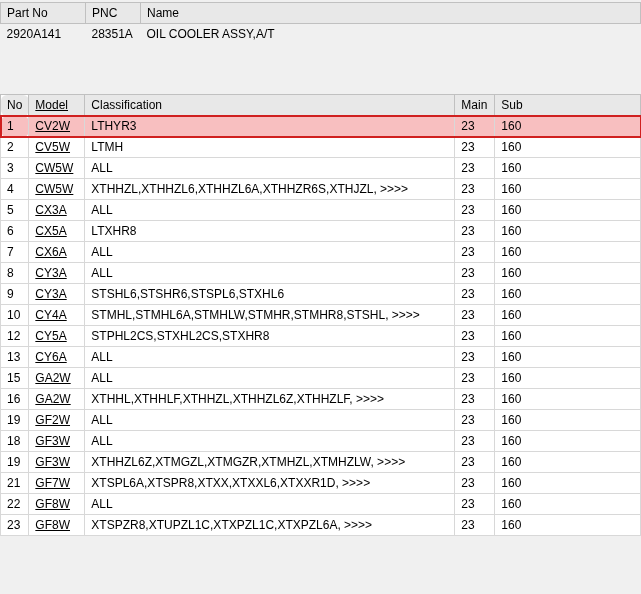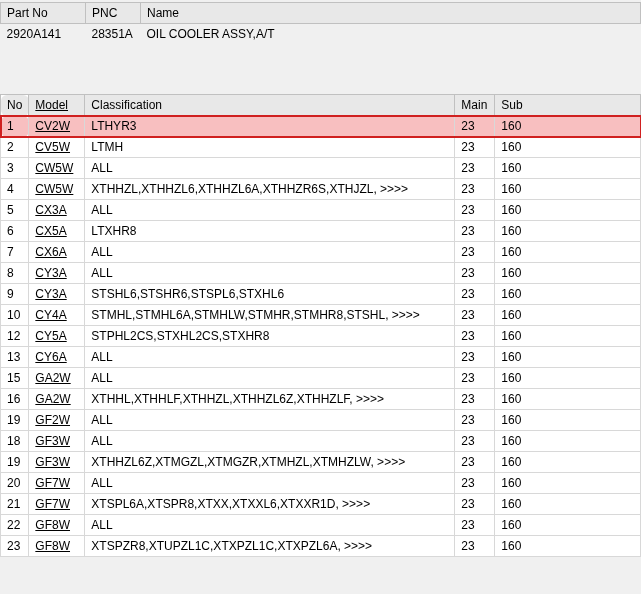--- a/index.html
+++ b/index.html
@@ -225,27 +225,20 @@
           <td class="col-sub">160</td>
         </tr>
         <tr>
           <td class="col-no">19</td>
           <td class="col-model">GF3W</td>
           <td class="col-class">XTHHZL6Z,XTMGZL,XTMGZR,XTMHZL,XTMHZLW,  &gt;&gt;&gt;&gt;</td>
           <td class="col-main">23</td>
           <td class="col-sub">160</td>
         </tr>
         <tr>
-          <td class="col-no">20</td>
-          <td class="col-model">GF7W</td>
-          <td class="col-class">ALL</td>
-          <td class="col-main">23</td>
-          <td class="col-sub">160</td>
-        </tr>
-        <tr>
           <td class="col-no">21</td>
           <td class="col-model">GF7W</td>
           <td class="col-class">XTSPL6A,XTSPR8,XTXX,XTXXL6,XTXXR1D,  &gt;&gt;&gt;&gt;</td>
           <td class="col-main">23</td>
           <td class="col-sub">160</td>
         </tr>
         <tr>
           <td class="col-no">22</td>
           <td class="col-model">GF8W</td>
           <td class="col-class">ALL</td>

